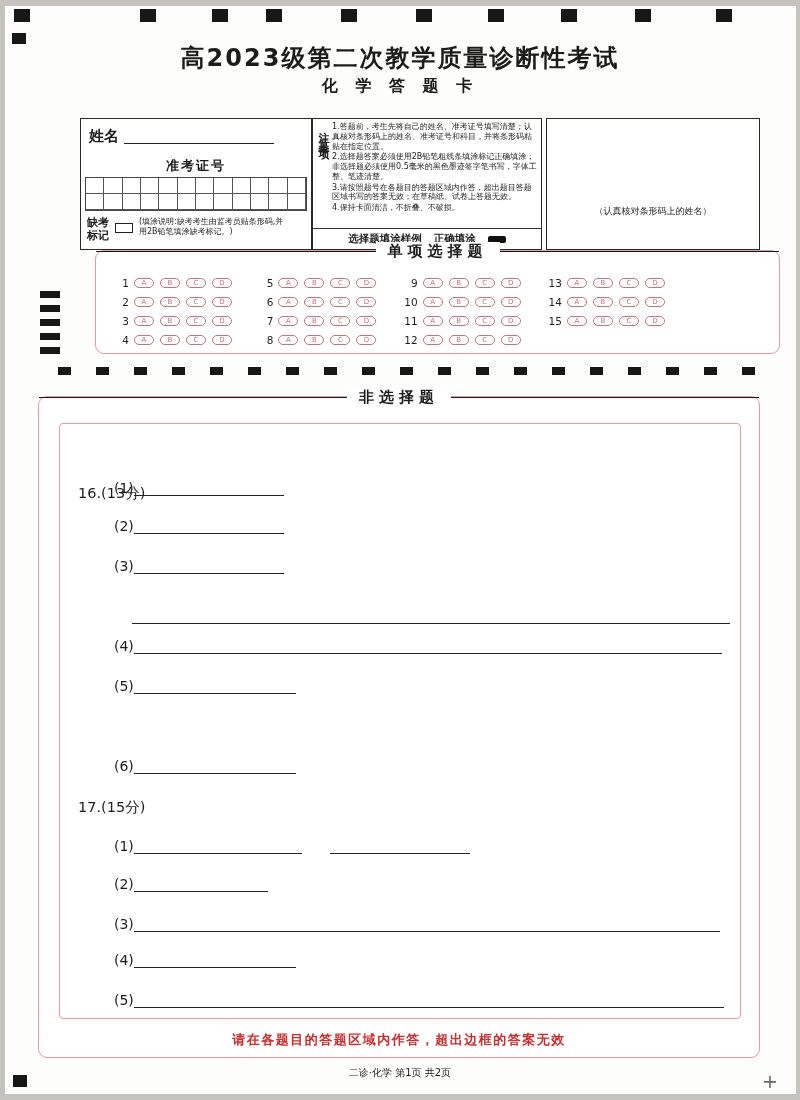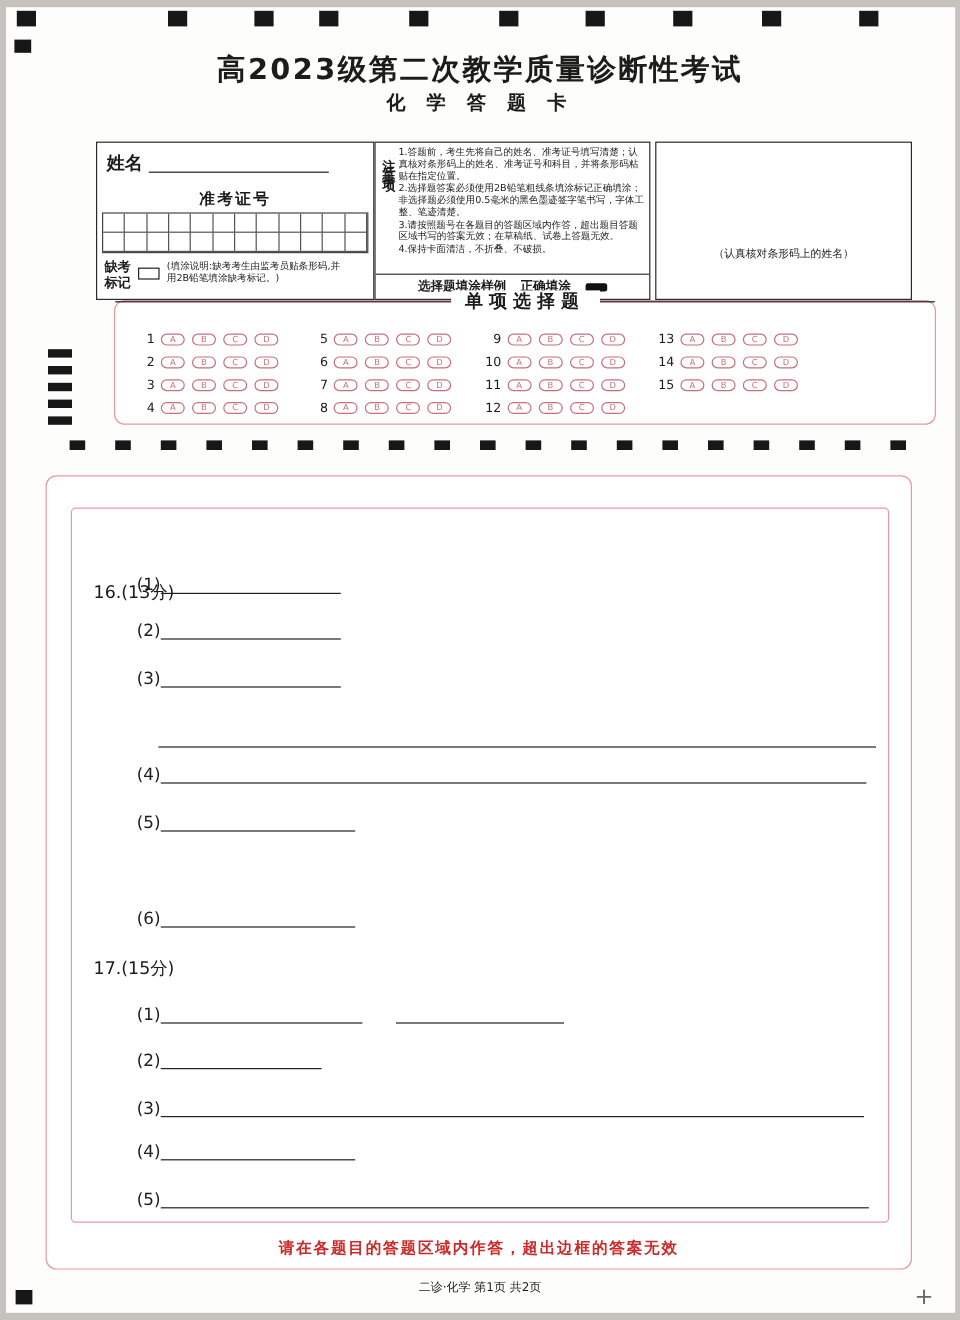--- a/index.html
+++ b/index.html
@@ -299,20 +299,25 @@
             <span class="bubble">A</span>
             <span class="bubble">B</span>
             <span class="bubble">C</span>
             <span class="bubble">D</span>
           </div>
         </div>
       </div>
   </div>
 
   <div class="pink-box" id="essay-box">
+    <div class="box-head">
+      <div class="hline"></div>
+      <div class="box-title">非选择题</div>
+      <div class="hline"></div>
+    </div>
     <div id="essay-inner">
 
       <div class="q-label" style="left:18px;top:12px;margin-top:48px;">16.(13分)</div>
 
       <div class="subq" style="left:54px;top:56px;">
         <span>(1)</span><span class="uline" style="width:150px;"></span>
       </div>
       <div class="subq" style="left:54px;top:94px;">
         <span>(2)</span><span class="uline" style="width:150px;"></span>
       </div>

